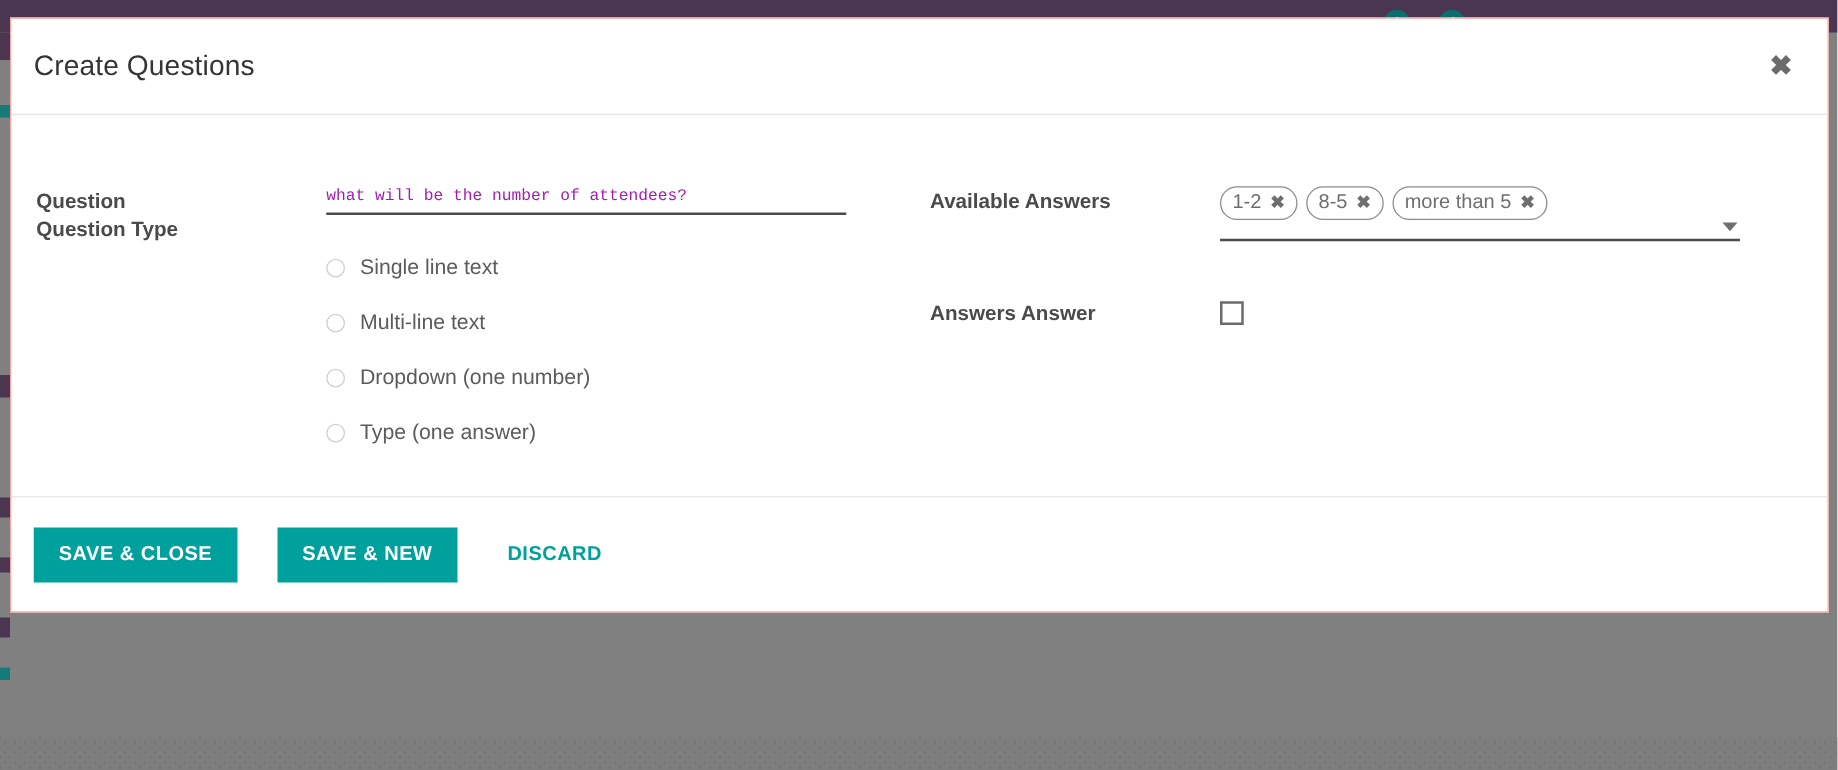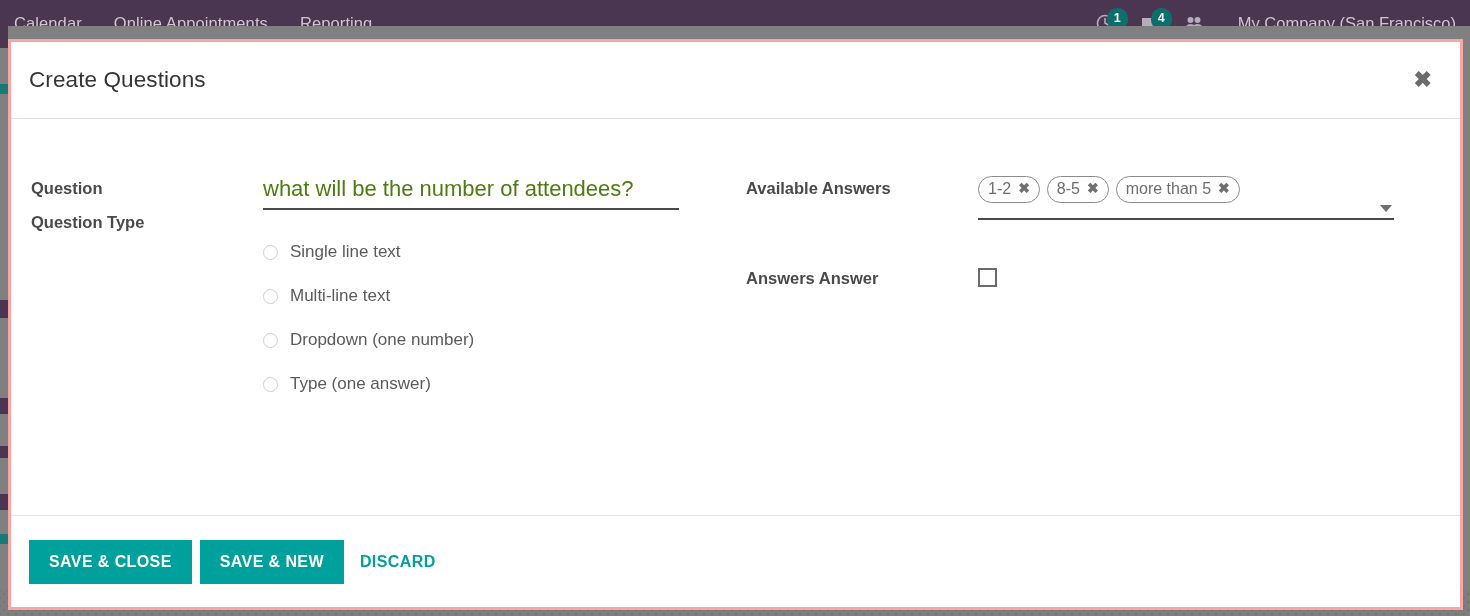--- a/index.html
+++ b/index.html
@@ -98,27 +98,26 @@
     background-size: 8px 8px, 8px 8px;
     background-position: 0 0, 4px 4px;
   }
 
   
   .modal {
     position: absolute;
     left: 8px;
     top: 14px;
     width: 1455px;
-    height: 571px;
+    height: 476px;
     background: #ffffff;
-    border: 3px solid #fca5a5;
+    border: 1px solid #fca5a5;
     box-sizing: border-box;
     display: flex;
     flex-direction: column;
-    margin-top: 25px;
   }
   .modal-header {
     height: 77px;
     min-height: 77px;
     border-bottom: 1px solid #e4e4e4;
     display: flex;
     align-items: center;
     padding: 0 23px 0 18px;
     box-sizing: border-box;
   }
@@ -162,23 +161,23 @@
     padding-top: 3px;
   }
   .col-left .field-label { width: 232px; min-width: 232px; }
   .col-right .field-label { width: 232px; min-width: 232px; }
 
   
   .text-input {
     width: 416px;
     border: none;
     border-bottom: 2px solid #4a4a4a;
-    font-family: Liberation Sans, sans-serif;
-    font-size: 22px;
-    color: #4d7c0f;
+    font-family: Liberation Mono, monospace;
+    font-size: 13px;
+    color: #a21caf;
     padding: 0 0 6px 0;
     outline: none;
     background: transparent;
   }
 
   
   .radio-list {
     margin-top: 20px;
     display: block;
   }
@@ -276,21 +275,21 @@
 
   
   .modal-footer {
     height: 92px;
     min-height: 92px;
     border-top: 1px solid #e4e4e4;
     display: flex;
     align-items: center;
     padding: 0 18px;
     box-sizing: border-box;
-    gap: 8px;
+    gap: 32px;
   }
   .btn {
     font-family: "Liberation Sans", sans-serif;
     font-size: 16px;
     font-weight: bold;
     letter-spacing: .4px;
     border: none;
     cursor: pointer;
   }
   .btn-primary {

